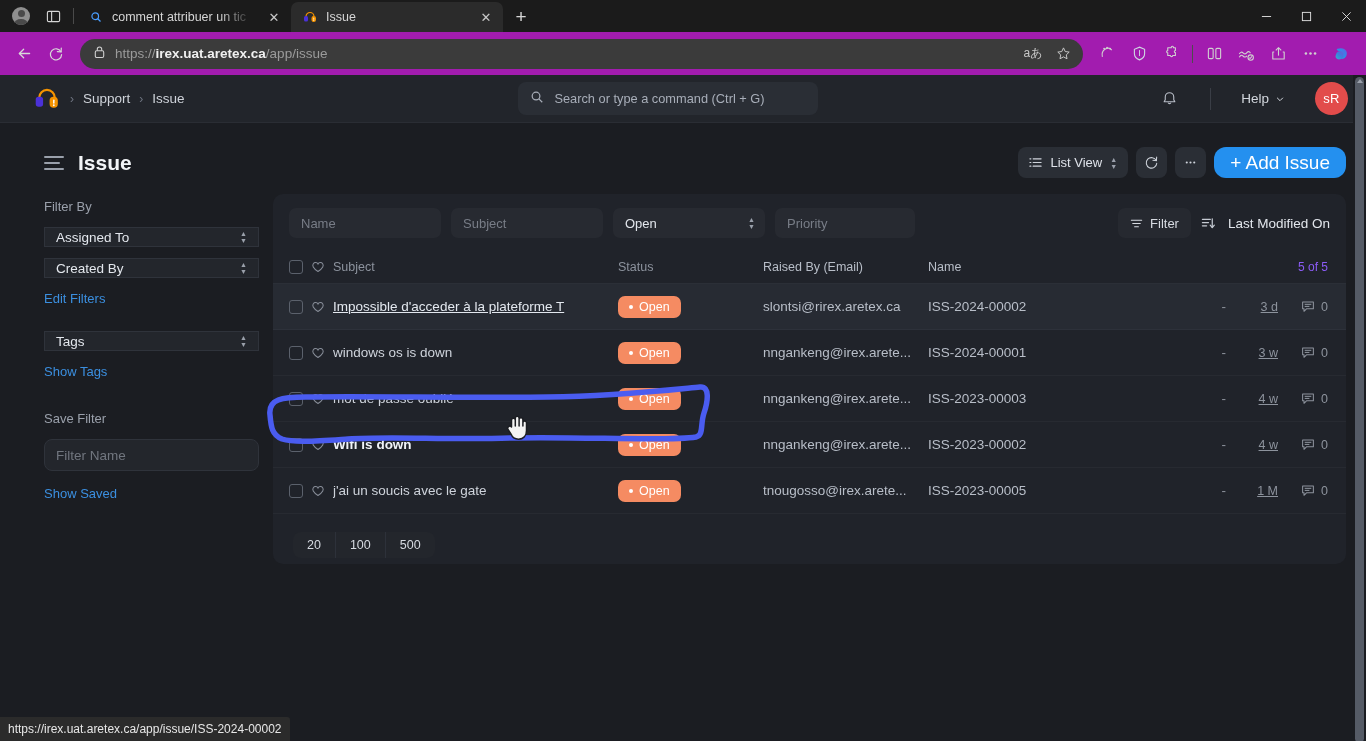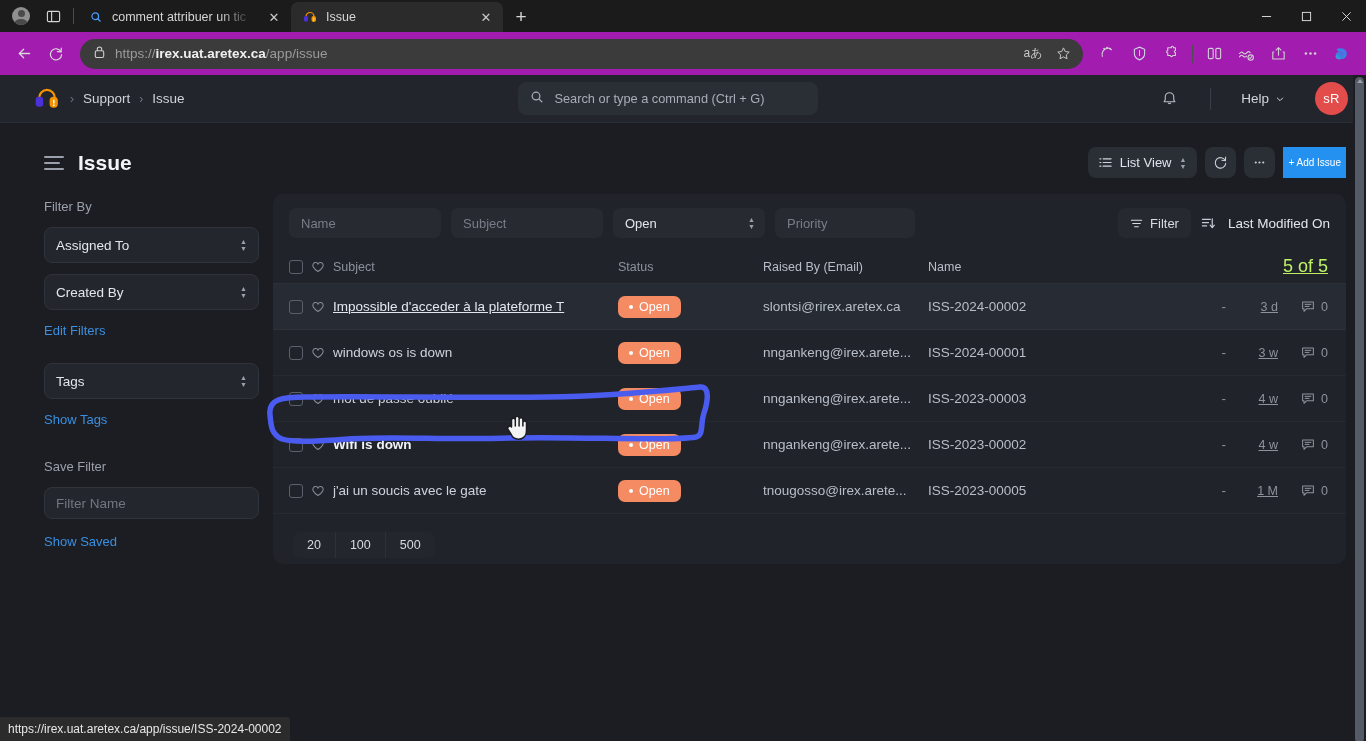--- a/index.html
+++ b/index.html
@@ -138,32 +138,32 @@
   .toolbar-right { margin-left: auto; display: flex; align-items: center; gap: 8px; }
   .btn-dark {
     height: 31px; background: #2a2e35; border-radius: 8px; color: #dfe3ea;
     display: flex; align-items: center; gap: 8px; padding: 0 11px; font-size: 13px;
   }
   .btn-icon-dark {
     width: 31px; height: 31px; background: #2a2e35; border-radius: 8px; color: #cfd4dc;
     display: flex; align-items: center; justify-content: center; font-size: 14px;
   }
   .btn-primary {
-    height: 31px; background: #2490ef; border-radius: 0; color: #fff;
-    display: flex; align-items: center; gap: 6px; padding: 0 5px; font-size: 10px; font-weight: 500;
+    height: 31px; background: #2490ef; border-radius: 12px; color: #fff;
+    display: flex; align-items: center; gap: 6px; padding: 0 16px; font-size: 19px; font-weight: 500;
   }
   .stepper { display:flex; flex-direction:column; gap:2px; color:#9aa0ab; font-size:7px; line-height:5px; }
 
   .body-wrap { display: flex; padding: 16px 20px 0 44px; gap: 14px; }
 
   
   .sidebar { width: 215px; flex: none; padding-top: 5px; }
   .side-label { font-size: 13px; color: #9aa0ab; margin-bottom: 13px; }
   .side-select {
-    height: 36px; background: #23262c; border: 1px solid #2f333b; border-radius: 8px;
+    height: 20px; background: #23262c; border: 1px solid #2f333b; border-radius: 0;
     display: flex; align-items: center; padding: 0 11px; margin-bottom: 11px;
     font-size: 13.5px; color: #e3e7ed;
   }
   .side-select .stepper { margin-left: auto; }
   .side-link { font-size: 13px; color: #3b8fe0; display: inline-block; }
   .side-input {
     height: 32px; background: #23262c; border: 1px solid #2f333b; border-radius: 8px;
     display: flex; align-items: center; padding: 0 11px; font-size: 13.5px; color: #71767f;
   }
 
@@ -219,21 +219,21 @@
   .col-age { width: 52px; flex: none; text-align: right; color: #8d939d; font-size: 12.5px; text-decoration: underline; }
   .col-comments { width: 50px; flex: none; display: flex; align-items: center; justify-content: flex-end; gap: 6px; color: #8d939d; font-size: 12.5px; }
   .badge-open {
     display: inline-flex; align-items: center; gap: 6px;
     background: #f58b62; color: #fff; border-radius: 7px;
     height: 22px; padding: 0 11px; font-size: 12.5px; font-weight: 500;
   }
   .badge-dot { width: 4px; height: 4px; border-radius: 50%; background: #fff; }
   .bold { font-weight: bold; color: #f0f3f8; }
   .head-cb { width: 14px; height: 14px; border: 1.4px solid #5b616c; border-radius: 3px; flex: none; }
-  .count-right { margin-left: auto; font-size: 18px; color: #bef264; text-decoration: underline; }
+  .count-right { margin-left: auto; font-size: 12px; color: #8b5cf6; }
 
   .pager { display: flex; padding: 18px 0 0 20px; }
   .pager-group { display: flex; background: #23262c; border-radius: 8px; overflow: hidden; }
   .pager-btn {
     padding: 6px 14px; font-size: 12.5px; color: #d6dae1;
     border-right: 1px solid #2d313a;
   }
   .pager-btn:last-child { border-right: none; }
 
   

